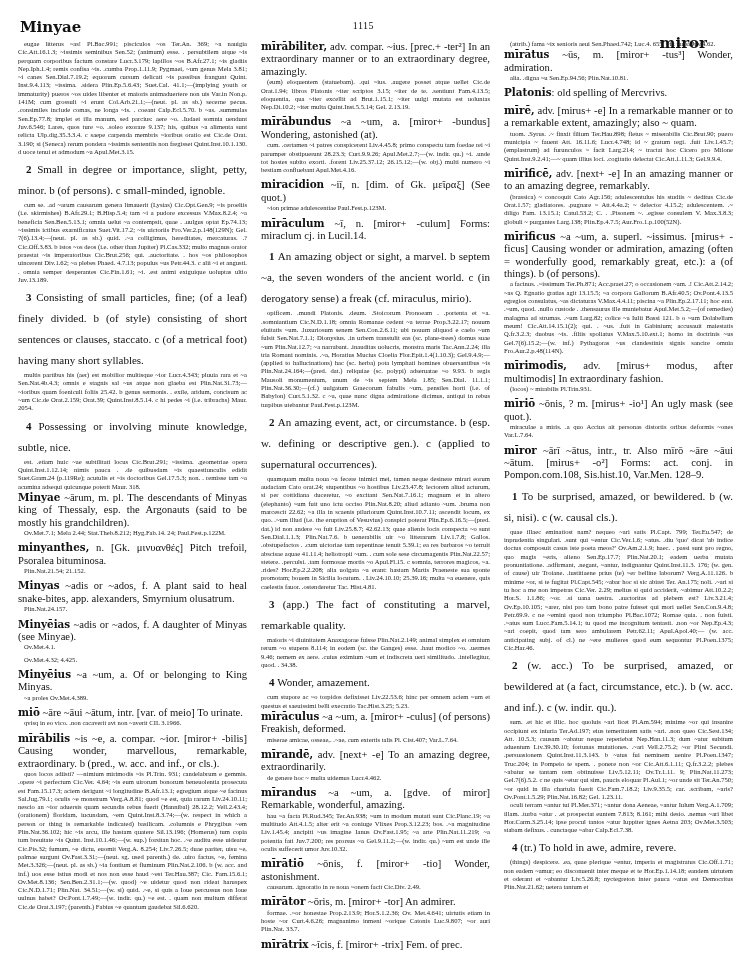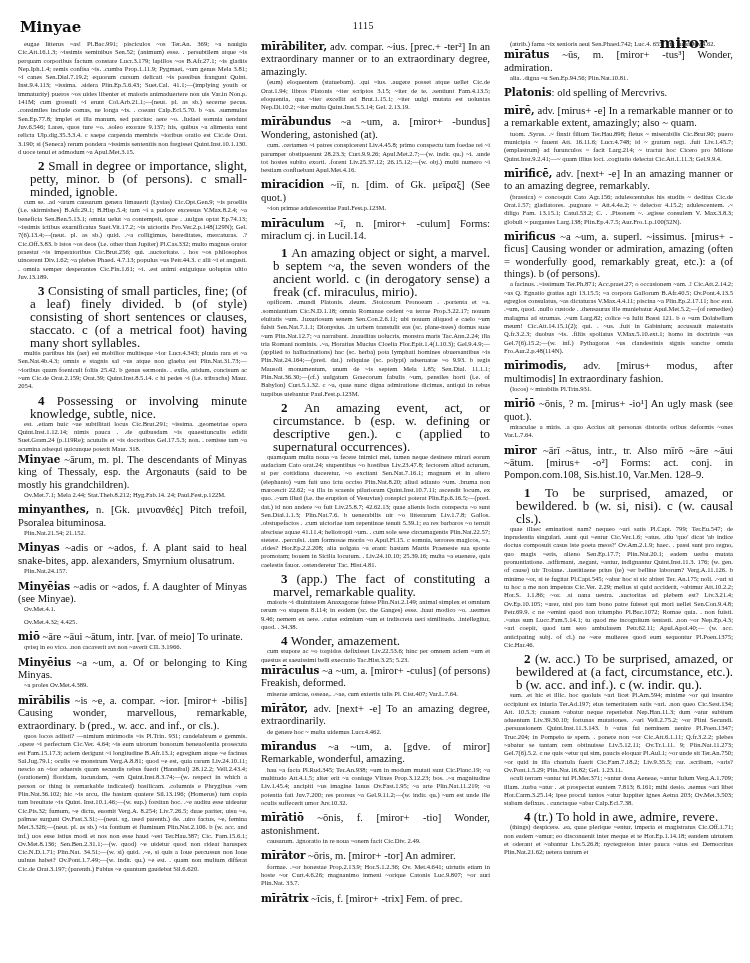--- a/index.html
+++ b/index.html
@@ -6,21 +6,21 @@
   body { width: 750px; height: 963px; overflow: hidden; position: relative; color: #111; }
   .page { position: absolute; left: 0; top: 0; width: 727px; height: 963px; }
   .header { position: absolute; top: 18px; left: 12px; right: 12px; height: 22px; }
   .hd-left { position: absolute; left: 8px; top: 0; font-family: "DejaVu Serif", serif; font-weight: bold; font-size: 15px; }
   .hd-center { position: absolute; left: 0; right: 0; text-align: center; top: 2px; font-family: Liberation Serif, serif; font-size: 10px; letter-spacing: 0.5px; }
   .hd-right { position: absolute; right: 8px; top: 16px; font-family: "DejaVu Serif", serif; font-weight: bold; font-size: 15px; }
   .columns { position: absolute; top: 40px; left: 18px; width: 716px; height: 915px; display: flex; gap: 14px; }
   .col { width: 229px; overflow: hidden; font-family: "Liberation Serif", serif; }
   .entry { margin: 0 0 4px 0; }
   .def { font-size: 10.6px; line-height: 12.4px; text-align: justify; margin: 0; }
-  .sense { font-size: 13px; line-height: 13px; text-align: justify; margin: 3px 0 0 12px; text-indent: 8px; }
+  .sense { font-size: 11px; line-height: 21px; text-align: justify; margin: 3px 0 0 0; text-indent: 8px; }
   .cit { font-size: 6.6px; line-height: 8.3px; text-align: justify; margin: 0; text-indent: 6px; color: #1a1a1a; }
   .hw { font-family: "DejaVu Serif", serif; font-weight: bold; font-size: 10.4px; }
   .num { font-weight: bold; }
 </style>
 </head>
 <body>
 
 <div class="page">
   <div class="header">
     <div class="hd-left">Minyae</div>
@@ -50,26 +50,26 @@
           <p class="cit">Plin.Nat.24.157.</p>
         </div>
         <div class="entry">
           <p class="def"><span class="hw">Minyēias</span><span> ~adis or ~ados, f. A daughter of Minyas (see Minyae).</span></p>
           <p class="cit">Ov.Met.4.1.</p>
         </div>
         <div class="entry">
           <p class="cit">Ov.Met.4.32; 4.425.</p>
         </div>
         <div class="entry">
+          <p class="def"><span class="hw">Minyēius</span><span> ~a ~um, a. Of or belonging to King Minyas.</span></p>
+          <p class="cit">~a proles Ov.Met.4.389.</p>
+        </div>
+        <div class="entry">
           <p class="def"><span class="hw">miō</span><span> ~āre ~āui ~ātum, intr. [var. of meio] To urinate.</span></p>
           <p class="cit">qvisq in eo vico. .non cacaverit avt non ~averit CIL 3.1966.</p>
-        </div>
-        <div class="entry">
-          <p class="def"><span class="hw">Minyēius</span><span> ~a ~um, a. Of or belonging to King Minyas.</span></p>
-          <p class="cit">~a proles Ov.Met.4.389.</p>
         </div>
         <div class="entry">
           <p class="def"><span class="hw">mīrābilis</span><span> ~is ~e, a. compar. ~ior. [miror+ -bilis] Causing wonder, marvellous, remarkable, extraordinary. b (pred., w. acc. and inf., or cls.).</span></p>
           <p class="cit">quos locos adiisti? —nimium mirimodis ~is Pl.Trin. 931; candelabrum e gemmis. .opere ~i perfectum Cic.Ver. 4.64; ~is eum uirorum bonorum beneuolentia prosecuta est Fam.15.17.3; aciem derigunt ~i longitudine B.Afr.13.1; egregium atque ~e facinus Sal.Jug.79.1; oculis ~e monstrum Verg.A.8.81; quod ~e est, quia rarum Liv.24.10.11; nescio an ~ior aduersis quam secundis rebus fuerit (Hannibal) 28.12.2; Vell.2.43.4; (orationem) floridam, iucundam, ~em Quint.Inst.8.3.74;—(w. respect in which a person or thing is remarkable indicated) basilicam. .columnis e Phrygibus ~em Plin.Nat.36.102; hic ~is arcu, ille hastam quatere Sil.13.196; (Homerus) tum copia tum breuitate ~is Quint. Inst.10.1.46;—(w. sup.) forsitan hoc. .~e auditu esse uideatur Cic.Pis.32; fumum, ~e dictu, euomit Verg.A. 8.254; Liv.7.26.5; duae pariter, uisu ~e, palmae surgunt Ov.Fast.3.31;—(neut. sg. used parenth.) de. .uiro factus, ~e, femina Met.3.326;—(neut. pl. as sb.) ~ia fontium et fluminum Plin.Nat.2.106. b (w. acc. and inf.) uos esse istius modi et nos non esse haud ~est Ter.Hau.387; Cic. Fam.15.6.1; Ov.Met.8.136; Sen.Ben.2.31.1;—(w. quod) ~e uidetur quod non rideat haruspex Cic.N.D.1.71; Plin.Nat. 34.51;—(w. si) quid. .~e, si quis a Ioue percussus non Ioue uulnus habet? Ov.Pont.1.7.49;—(w. indir. qu.) ~e est. . quam non multum differat Cic.de Orat.3.197; (parenth.) Fabius ~e quantum gaudebat Sil.6.620.</p>
         </div>
       </div>
     <div class="col">
         <div class="entry">
           <p class="def"><span class="hw">mīrābiliter,</span><span> adv. compar. ~ius. [prec.+ -ter²] In an extraordinary manner or to an extraordinary degree, amazingly.</span></p>
           <p class="cit">(eum) eloquentem (statuebam). .qui ~ius. .augere posset atque uellet Cic.de Orat.1.94; libros Platonis ~iter scriptos 3.15; ~iter de te. .sentiunt Fam.4.13.5; eloquentia, qua ~iter excellit ad Brut.1.15.1; ~iter uulgi mutata est uoluntas Nep.Di.10.2; ~iter multa Quint.Inst.5.5.14; Gel. 2.13.19.</p>
@@ -91,21 +91,21 @@
         <p class="cit">quamquam multa noua ~a fecere inimici mei, tamen neque desinere mirari eorum audaciam Cato orat.24; stupentibus ~o hostibus Liv.23.47.8; lectorem aliud acturum, si per cottidiana duceretur, ~o excitant Sen.Nat.7.16.1; magnum et in altero (elephanto) ~um fuit uno ictu occiso Plin.Nat.8.20; aliud adianto ~um. .bruma non marcescit 22.62; ~a illa in scaenis pilariorum Quint.Inst.10.7.11; ascendit locum, ex quo. .~um illud (i.e. the eruption of Vesuvius) conspici poterat Plin.Ep.6.16.5;—(pred. dat.) id non andere ~o fuit Liv.25.8.7; 42.62.13; quae alienis locis conspecta ~o sunt Sen.Dial.1.1.3; Plin.Nat.7.6. b uenerabilis uir ~o litterarum Liv.1.7.8; Gallos. .obstupefactos . .cum uictoriae tam repentinae tenuit 5.39.1; ea res barbaros ~o terruit abscisae aquae 41.11.4; heliotropii ~um. . cum sole sese circumagentis Plin.Nat.22.57; stetere. .perculsi. .tam formosae mortis ~o Apul.Fl.15. c somnia, terrores magicos, ~a. .rides? Hor.Ep.2.2.208; alia uolgata ~a erant: hastam Martis Praeneste sua sponte promotam; bouem in Sicilia locutum. . Liv.24.10.10; 25.39.16; multa ~a euenere, quis caelestis fauor. .ostenderetur Tac. Hist.4.81.</p>
         <p class="sense"><span class="num">3 </span><span>(app.) The fact of constituting a marvel, remarkable quality.</span></p>
         <p class="cit">maioris ~i diuinitatem Anaxagorae fuisse Plin.Nat.2.149; animal simplex et omnium rerum ~o stupens 8.114; in eodem (sc. the Ganges) esse. .haut modico ~o. .uermes 9.46; nemem ex aere. .cuius eximium ~um et indiscreta ueri similitudo. .intellegitur, quod. . 34.38.</p>
         <p class="sense"><span class="num">4 </span><span>Wonder, amazement.</span></p>
         <p class="cit">cum stupore ac ~o torpidos defixisset Liv.22.53.6; hinc per omnem aciem ~um et questus et saeuissimi belli execratio Tac.Hist.3.25; 5.23.</p>
         <div class="entry">
           <p class="def"><span class="hw">mīrāculus</span><span> ~a ~um, a. [miror+ -culus] (of persons) Freakish, deformed.</span></p>
           <p class="cit">miserae amicae, osseae,. .~ae, cum extertis talis Pl. Cist.407; Var.L.7.64.</p>
         </div>
         <div class="entry">
-          <p class="def"><span class="hw">mīrātor,</span><span> adv. [next+ -e] To an amazing degree, extraordinarily.</span></p>
+          <p class="def"><span class="hw">mīrandē,</span><span> adv. [next+ -e] To an amazing degree, extraordinarily.</span></p>
           <p class="cit">de genere hoc ~ multa uidemus Lucr.4.462.</p>
         </div>
         <div class="entry">
           <p class="def"><span class="hw">mīrandus</span><span> ~a ~um, a. [gdve. of miror] Remarkable, wonderful, amazing.</span></p>
           <p class="cit">hau ~a facta Pl.Rud.345; Ter.An.938; ~um in modum mutati sunt Cic.Planc.19; ~a multitudo Att.4.1.5; alter erit ~a coniuge Vlixes Prop.3.12.23; bos. .~a magnitudine Liv.1.45.4; ancipiti ~us imagine Ianus Ov.Fast.1.95; ~a arte Plin.Nat.11.219; ~a potentia fati Juv.7.200; res prorsus ~a Gel.9.11.2;—(w. indir. qu.) ~um est unde ille oculis suffecerit umor Juv.10.32.</p>
         </div>
         <div class="entry">
           <p class="def"><span class="hw">mīrātiō</span><span> ~ōnis, f. [miror+ -tio] Wonder, astonishment.</span></p>
           <p class="cit">causarum. .ignoratio in re noua ~onem facit Cic.Div. 2.49.</p>
         </div>

